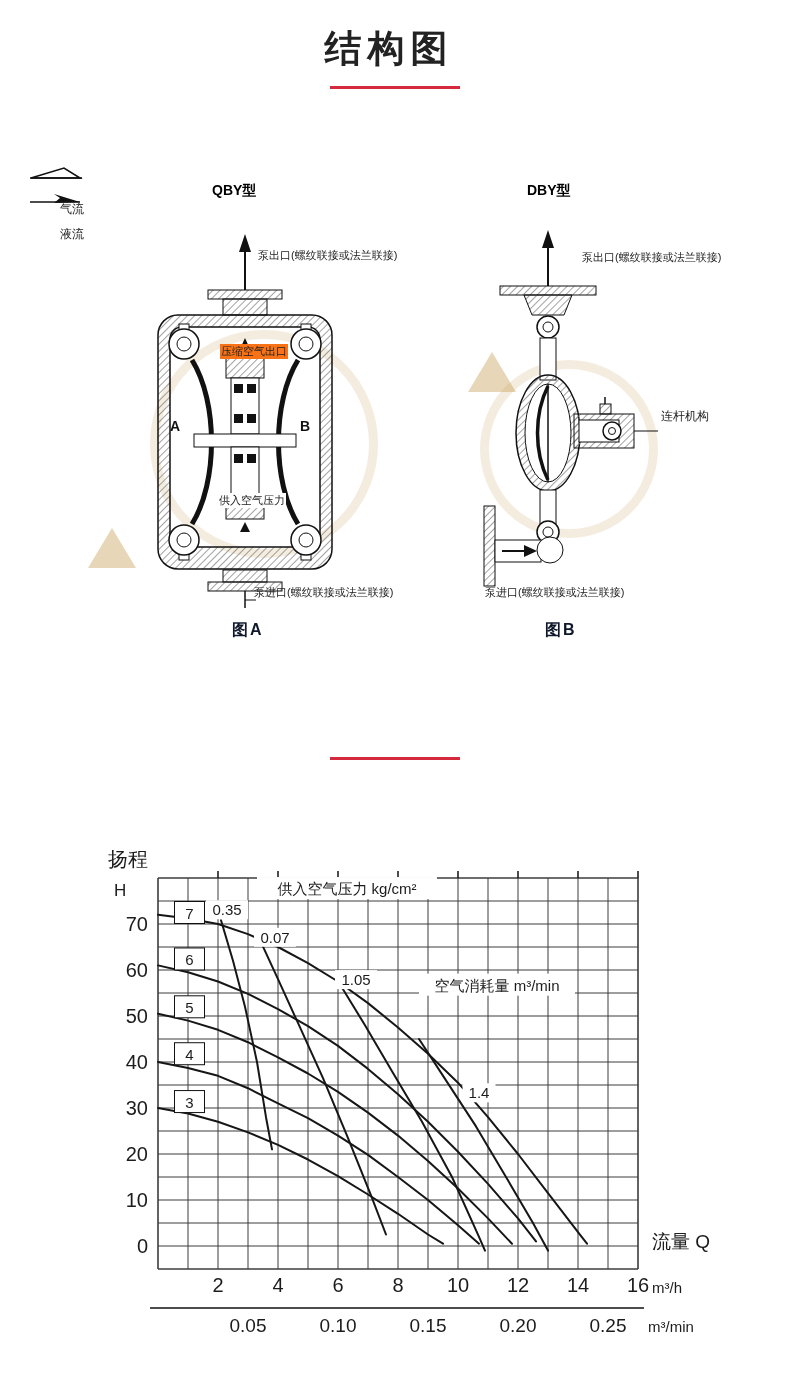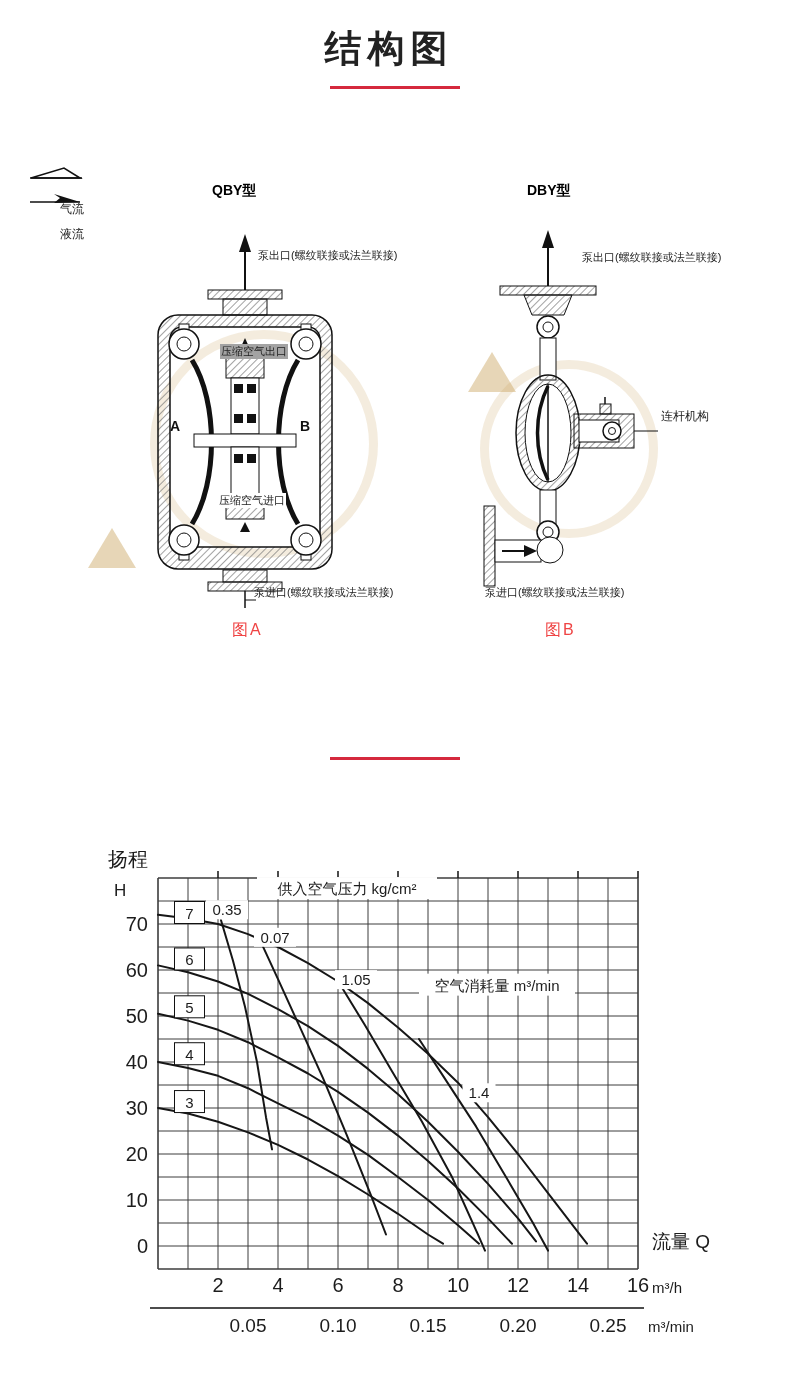--- a/index.html
+++ b/index.html
@@ -4,21 +4,21 @@
 <style>
   html,body{margin:0;padding:0;background:#fff;}
   .page{position:relative;width:790px;height:1385px;background:#fff;overflow:hidden;
         font-family:"Liberation Sans","DejaVu Sans",sans-serif;color:#1c1c1c;}
   .sec-title{position:absolute;left:0;width:778px;text-align:center;
              font-size:37px;font-weight:bold;letter-spacing:0.16em;color:#222;}
   .title-rule{position:absolute;left:330px;width:130px;height:3px;background:#d5293d;}
   .lbl{position:absolute;font-size:11px;color:#222;white-space:nowrap;}
   .lbl-big{position:absolute;font-size:14px;color:#000000;white-space:nowrap;font-weight:bold;}
   .chamber{position:absolute;font-size:14px;color:#111;font-weight:bold;}
-  .caption{position:absolute;font-size:16px;color:#ef4444;font-weight:400;letter-spacing:2px;}
+  .caption{position:absolute;font-size:16px;color:#0f172a;font-weight:700;letter-spacing:2px;}
   .legend-row{position:absolute;display:flex;align-items:flex-end;gap:20px;flex-direction:column;}
   .legend-row span{font-size:12px;color:#222;}
   .diag{position:absolute;}
   .wm{position:absolute;pointer-events:none;}
   .wm-tri{width:0;height:0;border-left:24px solid transparent;border-right:24px solid transparent;
           border-bottom:40px solid rgba(201,164,96,0.45);}
   .wm-circ{border:9px solid rgba(205,170,105,0.22);border-radius:50%;}
   #chart-svg text{font-family:"Liberation Sans","DejaVu Sans",sans-serif;fill:#1c1c1c;}
 </style>
 </head>
@@ -93,24 +93,24 @@
     <rect x="125" y="222" width="9" height="9" fill="#111"></rect>
     <rect x="104" y="265" width="38" height="22" fill="url(#hA)" stroke="#111"></rect>
     <polygon points="118,300 128,300 123,290" fill="#111"></polygon>
     <rect x="101" y="338" width="44" height="12" fill="url(#hA)" stroke="#111"></rect>
     <rect x="86" y="350" width="74" height="9" fill="url(#hA)" stroke="#111"></rect>
     <line x1="123" y1="359" x2="123" y2="376" stroke="#111" stroke-width="1.5"></line>
     <line x1="123" y1="368" x2="134" y2="368" stroke="#111"></line>
   </svg>
 
   <div class="lbl" style="left:258px;top:248px;">泵出口(螺纹联接或法兰联接)</div>
-  <div class="lbl" style="left:220px;top:344px;background:#a3a3a3;padding:0 1px;">压缩空气出口</div>
+  <div class="lbl" style="left:220px;top:344px;background:#f97316;padding:0 1px;">压缩空气出口</div>
   <div class="chamber" style="left:170px;top:418px;">A</div>
   <div class="chamber" style="left:300px;top:418px;">B</div>
-  <div class="lbl" style="left:218px;top:493px;background:#fff;padding:0 1px;">压缩空气进口</div>
+  <div class="lbl" style="left:218px;top:493px;background:#fff;padding:0 1px;">供入空气压力</div>
   <div class="lbl" style="left:254px;top:585px;">泵进口(螺纹联接或法兰联接)</div>
   <div class="caption" style="left:232px;top:620px;">图A</div>
 
   <svg class="diag" style="left:462px;top:228px;" width="290" height="410" viewBox="0 0 290 410">
     <defs>
       <pattern id="hB" width="5" height="5" patternUnits="userSpaceOnUse" patternTransform="rotate(45)">
         <line x1="0" y1="0" x2="0" y2="5" stroke="#7a7a7a" stroke-width="1.4"></line>
       </pattern>
     </defs>
     <line x1="86" y1="58" x2="86" y2="16" stroke="#111" stroke-width="2"></line>

